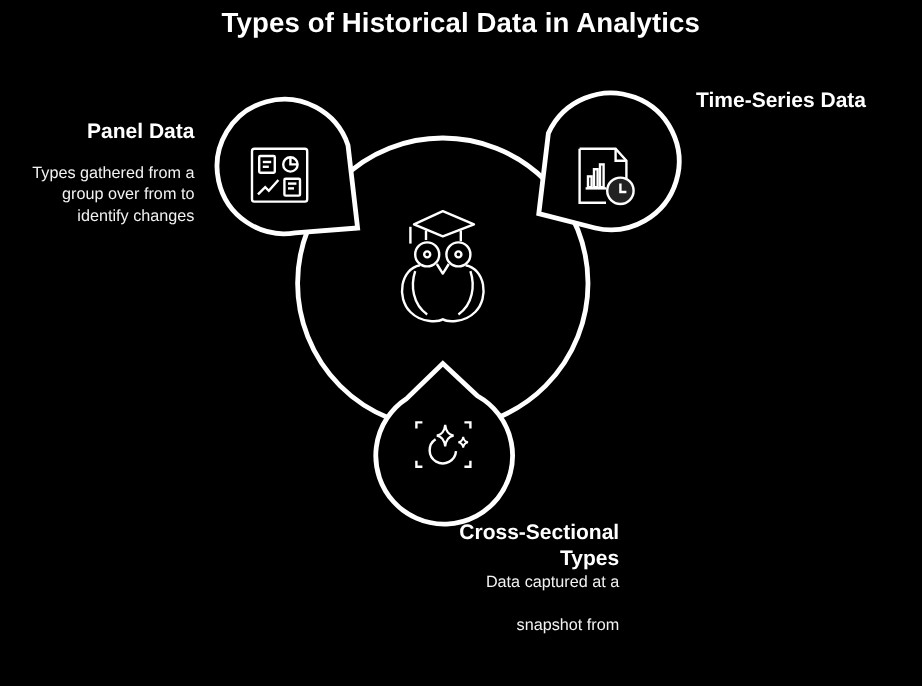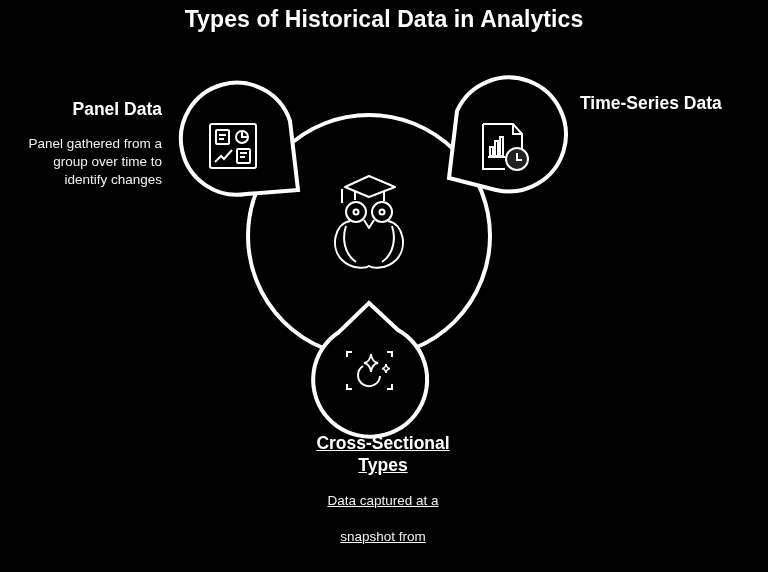--- a/index.html
+++ b/index.html
@@ -6,24 +6,24 @@
     body { width: 768px; height: 572px; position: relative; overflow: hidden;
            font-family: "Liberation Sans", sans-serif; color: #ffffff; }
     .title { position: absolute; top: 6px; left: 0; width: 768px; text-align: center;
              font-size: 23px; font-weight: bold; letter-spacing: 0.1px; }
     svg.diagram { position: absolute; left: 0; top: 0; }
     .label { position: absolute; }
     .label h3 { margin: 0; font-size: 17.5px; font-weight: bold; line-height: 22px; }
     .label p { margin: 0; font-size: 13.5px; line-height: 18px; color: #f2f2f2; }
     #panel-label { right: 606px; top: 98px; text-align: right; width: 170px; }
     #panel-label p { margin-top: 15px; }
-    #ts-label { left: 580px; top: 92px; text-align: left; width: 180px; }
+    #ts-label { left: 580px; top: 72px; text-align: left; width: 180px; }
     #ts-label p { margin-top: 27px; }
-    #cs-label { left: 250px; top: 432px; width: 266px; text-align: center; text-decoration: underline; }
-    #cs-label p { margin-top: 16px; }
+    #cs-label { left: 250px; top: 432px; width: 266px; text-align: right; }
+    #cs-label p { }
   </style>
 </head>
 <body>
 
 <div class="title">Types of Historical Data in Analytics</div>
 
 <svg class="diagram" width="768" height="572" viewBox="0 0 768 572">
 
   <circle cx="369" cy="236" r="121" fill="none" stroke="#ffffff" stroke-width="4"></circle>
 
@@ -86,22 +86,22 @@
     <path d="M 364 220 L 369 228 L 374 220"></path>
     <path d="M 350 221 C 334 224 330 248 342 260 C 352 270 366 268 369 266 C 372 268 386 270 396 260 C 408 248 404 224 388 221"></path>
     <path d="M 346 226 C 342 238 344 254 356 262"></path>
     <path d="M 392 226 C 396 238 394 254 382 262"></path>
   </g>
 </svg>
 
 <div class="label" id="panel-label">
   <h3>Panel Data</h3>
   <p>
-    <span>Panel gathered from a</span><br>
-    <span>group over time to</span><br>
+    <span>Types gathered from a</span><br>
+    <span>group over from to</span><br>
     <span>identify changes</span>
   </p>
 </div>
 
 <div class="label" id="ts-label">
   <h3>Time-Series Data</h3>
 </div>
 
 <div class="label" id="cs-label">
   <h3>

